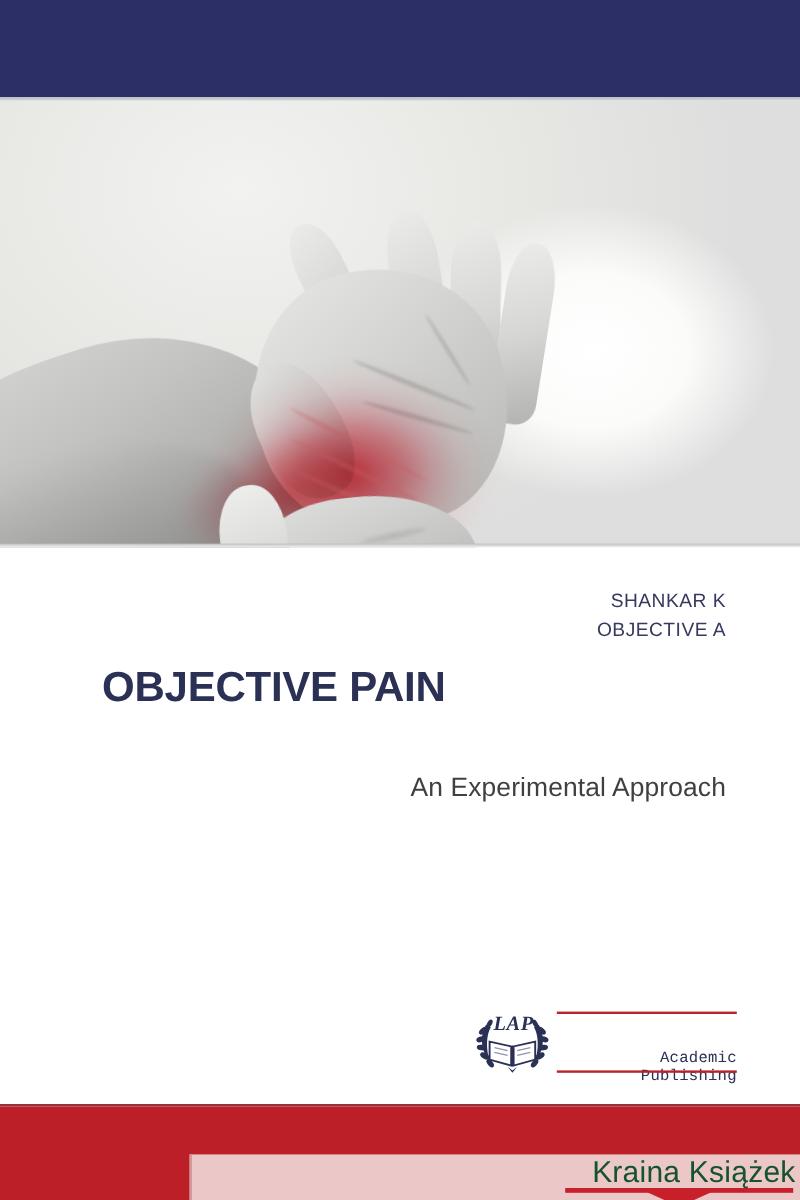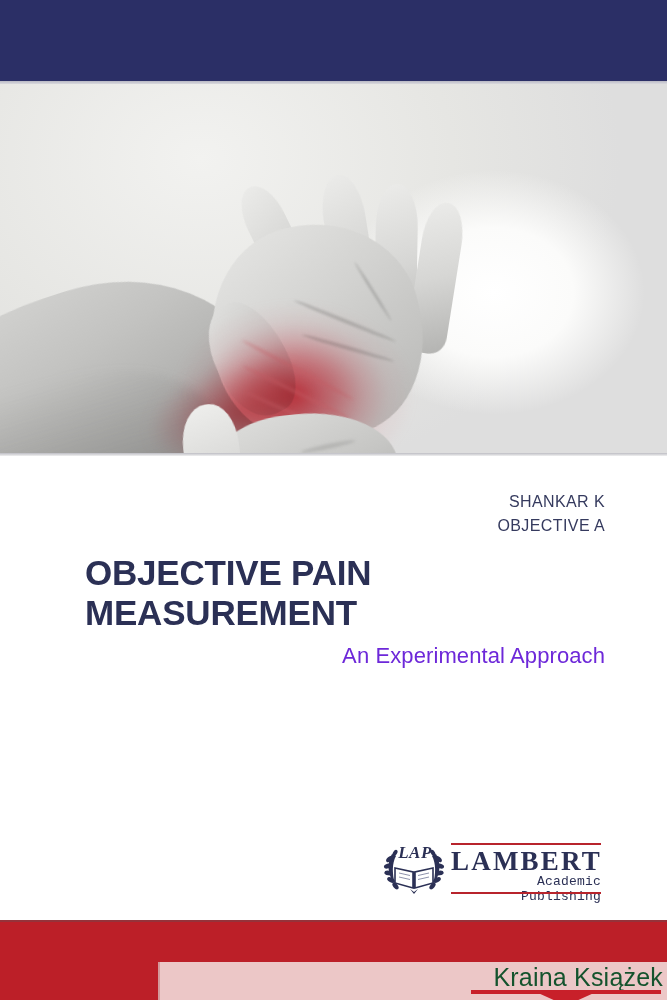--- a/index.html
+++ b/index.html
@@ -199,29 +199,29 @@
     font-size: 35px;
     font-weight: bold;
     line-height: 40px;
     letter-spacing: -0.2px;
   }
   .subtitle {
     position: absolute;
     right: 77px;
     top: 186px;
     text-align: left;
-    color: #6d28d9;
+    color: #404040;
     font-size: 22px;
     letter-spacing: 0.1px;
   }
 
   
   .logo {
     position: absolute;
-    left: 383px;
+    left: 396px;
     top: 841px;
     width: 218px;
     height: 58px;
   }
   .logo-emblem {
     position: absolute;
     left: 0; top: 1px;
     width: 62px; height: 56px;
   }
   .logo-lap {
@@ -354,21 +354,20 @@
 
 <div class="text-area">
 
   <div class="authors">
     <div>SHANKAR K</div>
     <div>OBJECTIVE A</div>
   </div>
 
   <div class="book-title">
     <div>OBJECTIVE PAIN</div>
-    <div>MEASUREMENT</div>
   </div>
 
   <div class="subtitle">An Experimental Approach</div>
 </div>
 
 <div class="logo">
   <div class="logo-emblem">
     <svg width="62" height="56" viewBox="0 0 62 56" aria-hidden="true">
 
       <g fill="#2b3055">
@@ -398,21 +397,20 @@
         <path d="M50 26 L32 30 L32 46 L50 41 Z" fill="#ffffff" stroke="#2b3055" stroke-width="1.6"></path>
         <path d="M30 30 L31 29 L32 30 L32 46 L31 47 L30 46 Z" fill="#2b3055"></path>
         <path d="M16 31 L27 33.5 M16 35 L27 37.5 M35 33.5 L46 31 M35 37.5 L46 35" stroke="#8f93ad" stroke-width="1"></path>
       </g>
     </svg>
   </div>
   <div class="logo-lap">LAP</div>
 
   <div class="logo-wordblock">
     <div class="rule rule-top"></div>
-    <div class="logo-lambert">LAMBERT</div>
     <div class="logo-academic">Academic Publishing</div>
     <div class="rule rule-bottom"></div>
   </div>
 </div>
 
 <div class="bottom-band-top-line"></div>
 <div class="bottom-band"></div>
 <div class="watermark-panel"></div>
 <div class="watermark-text">Kraina Książek</div>
 <div class="watermark-underline"></div>

